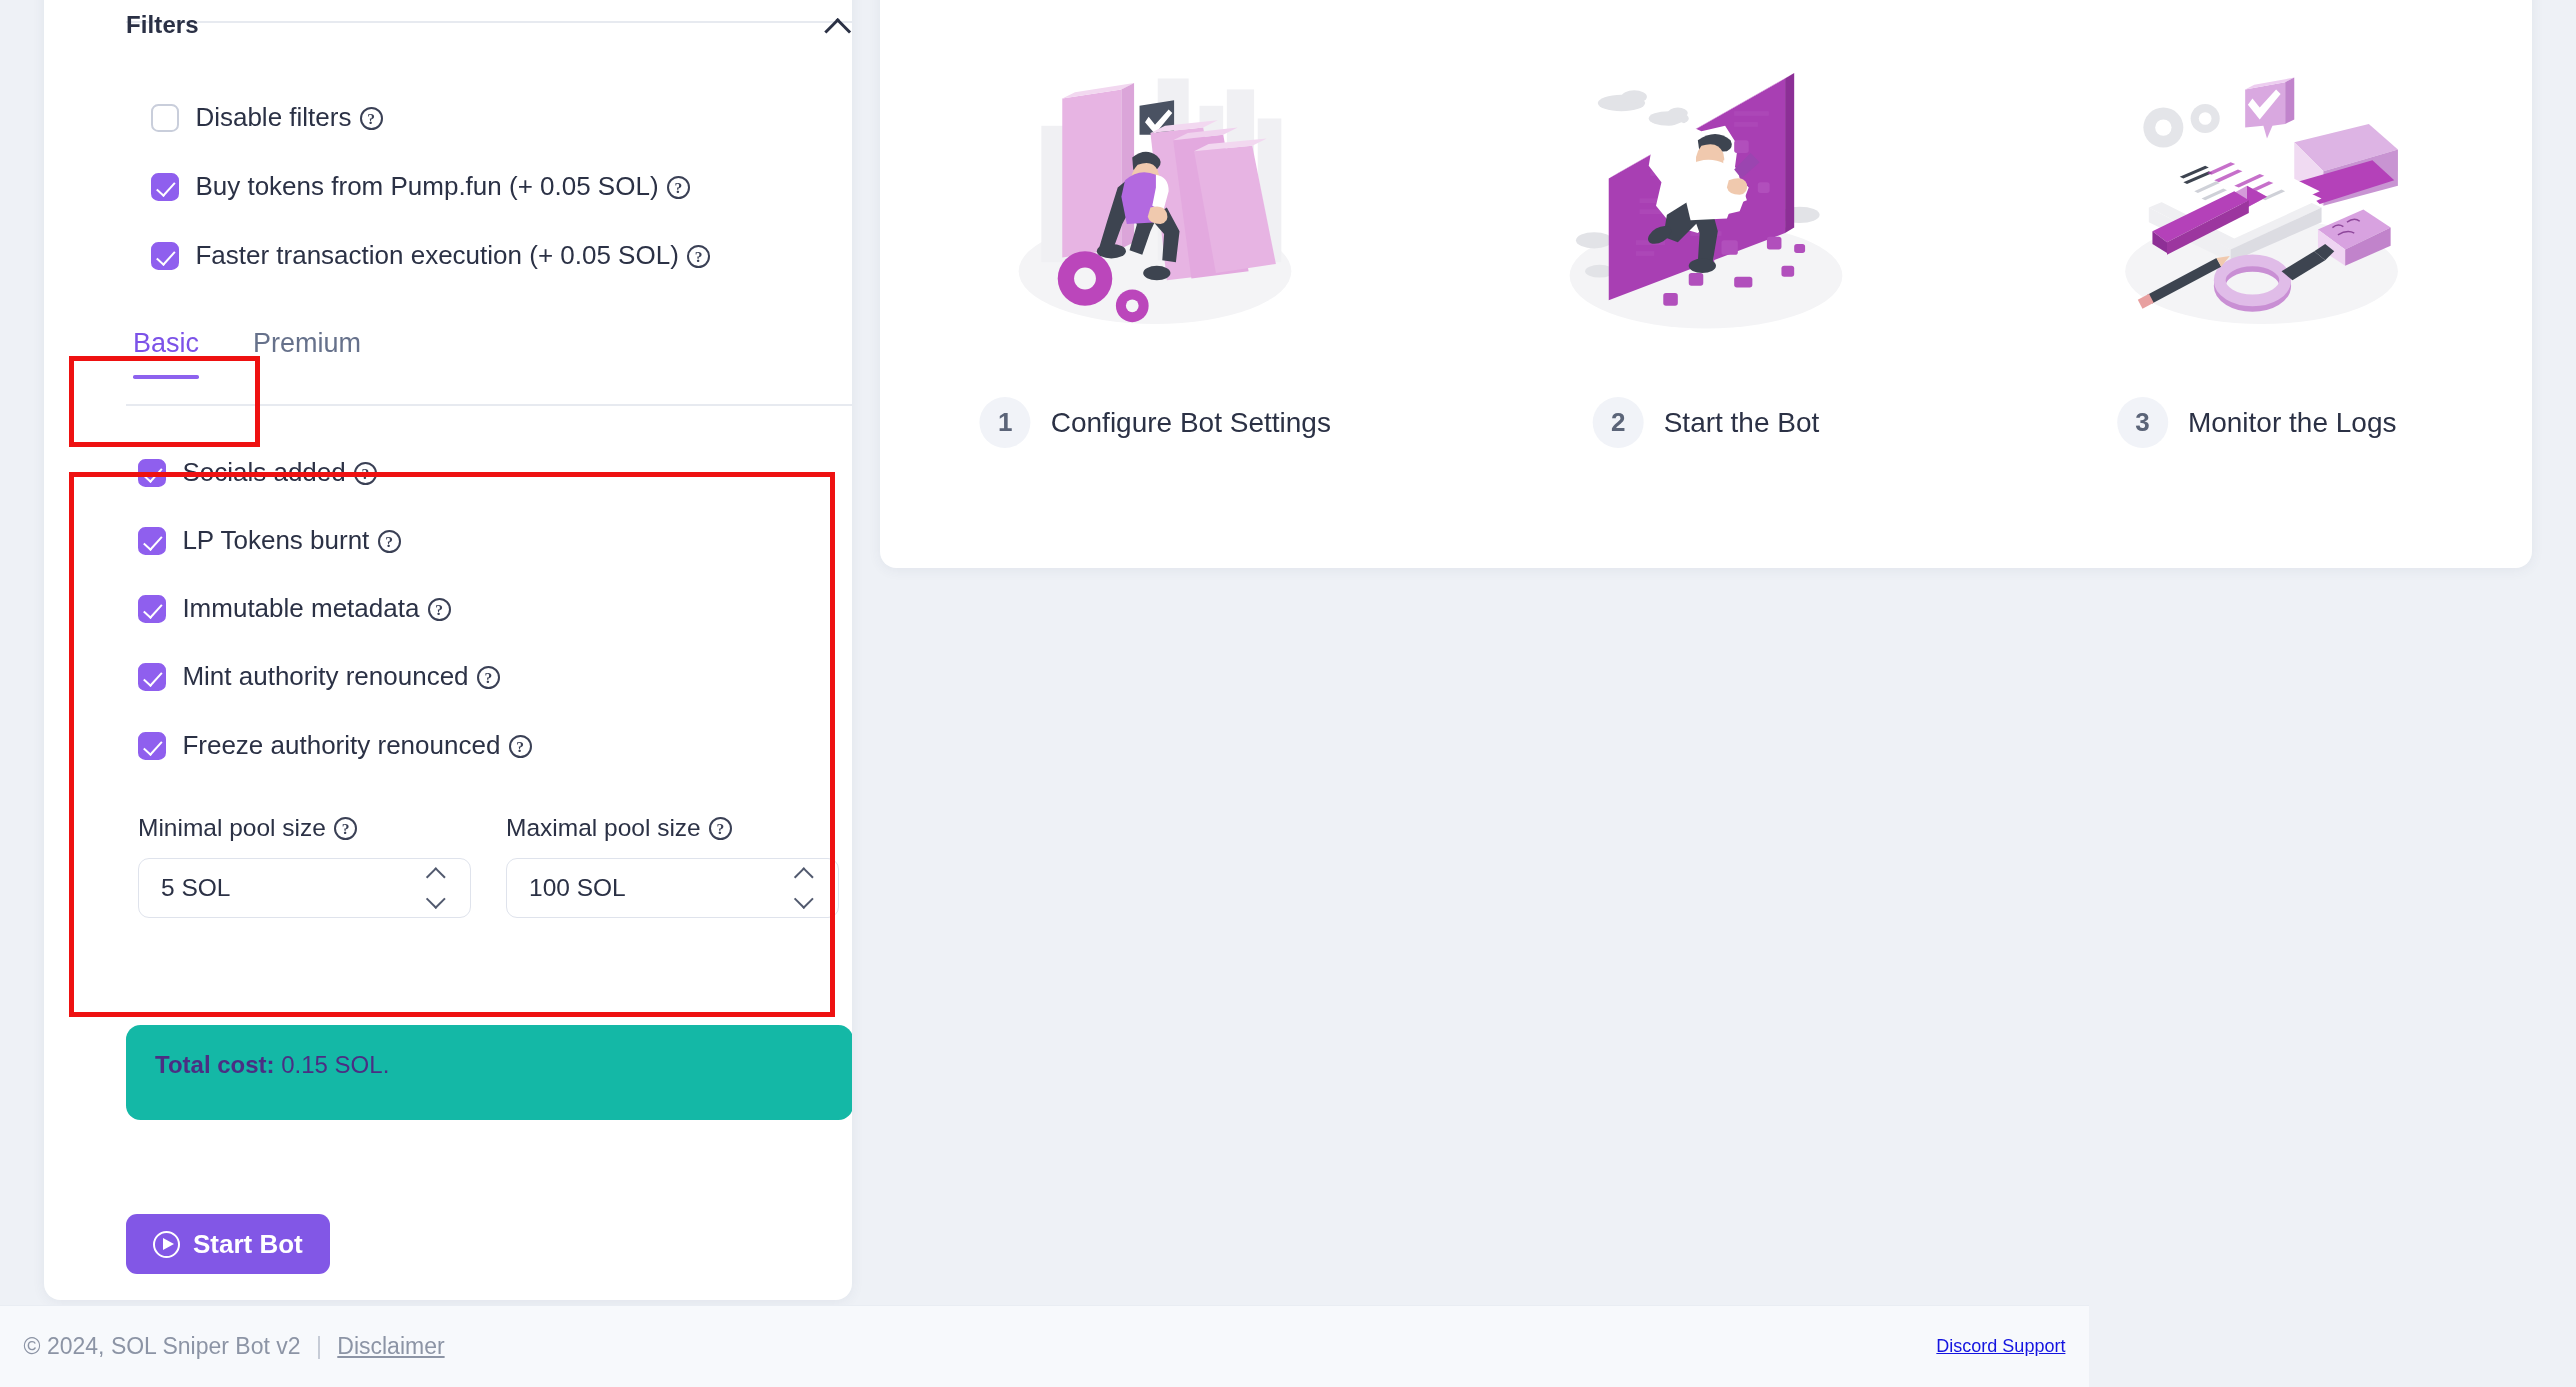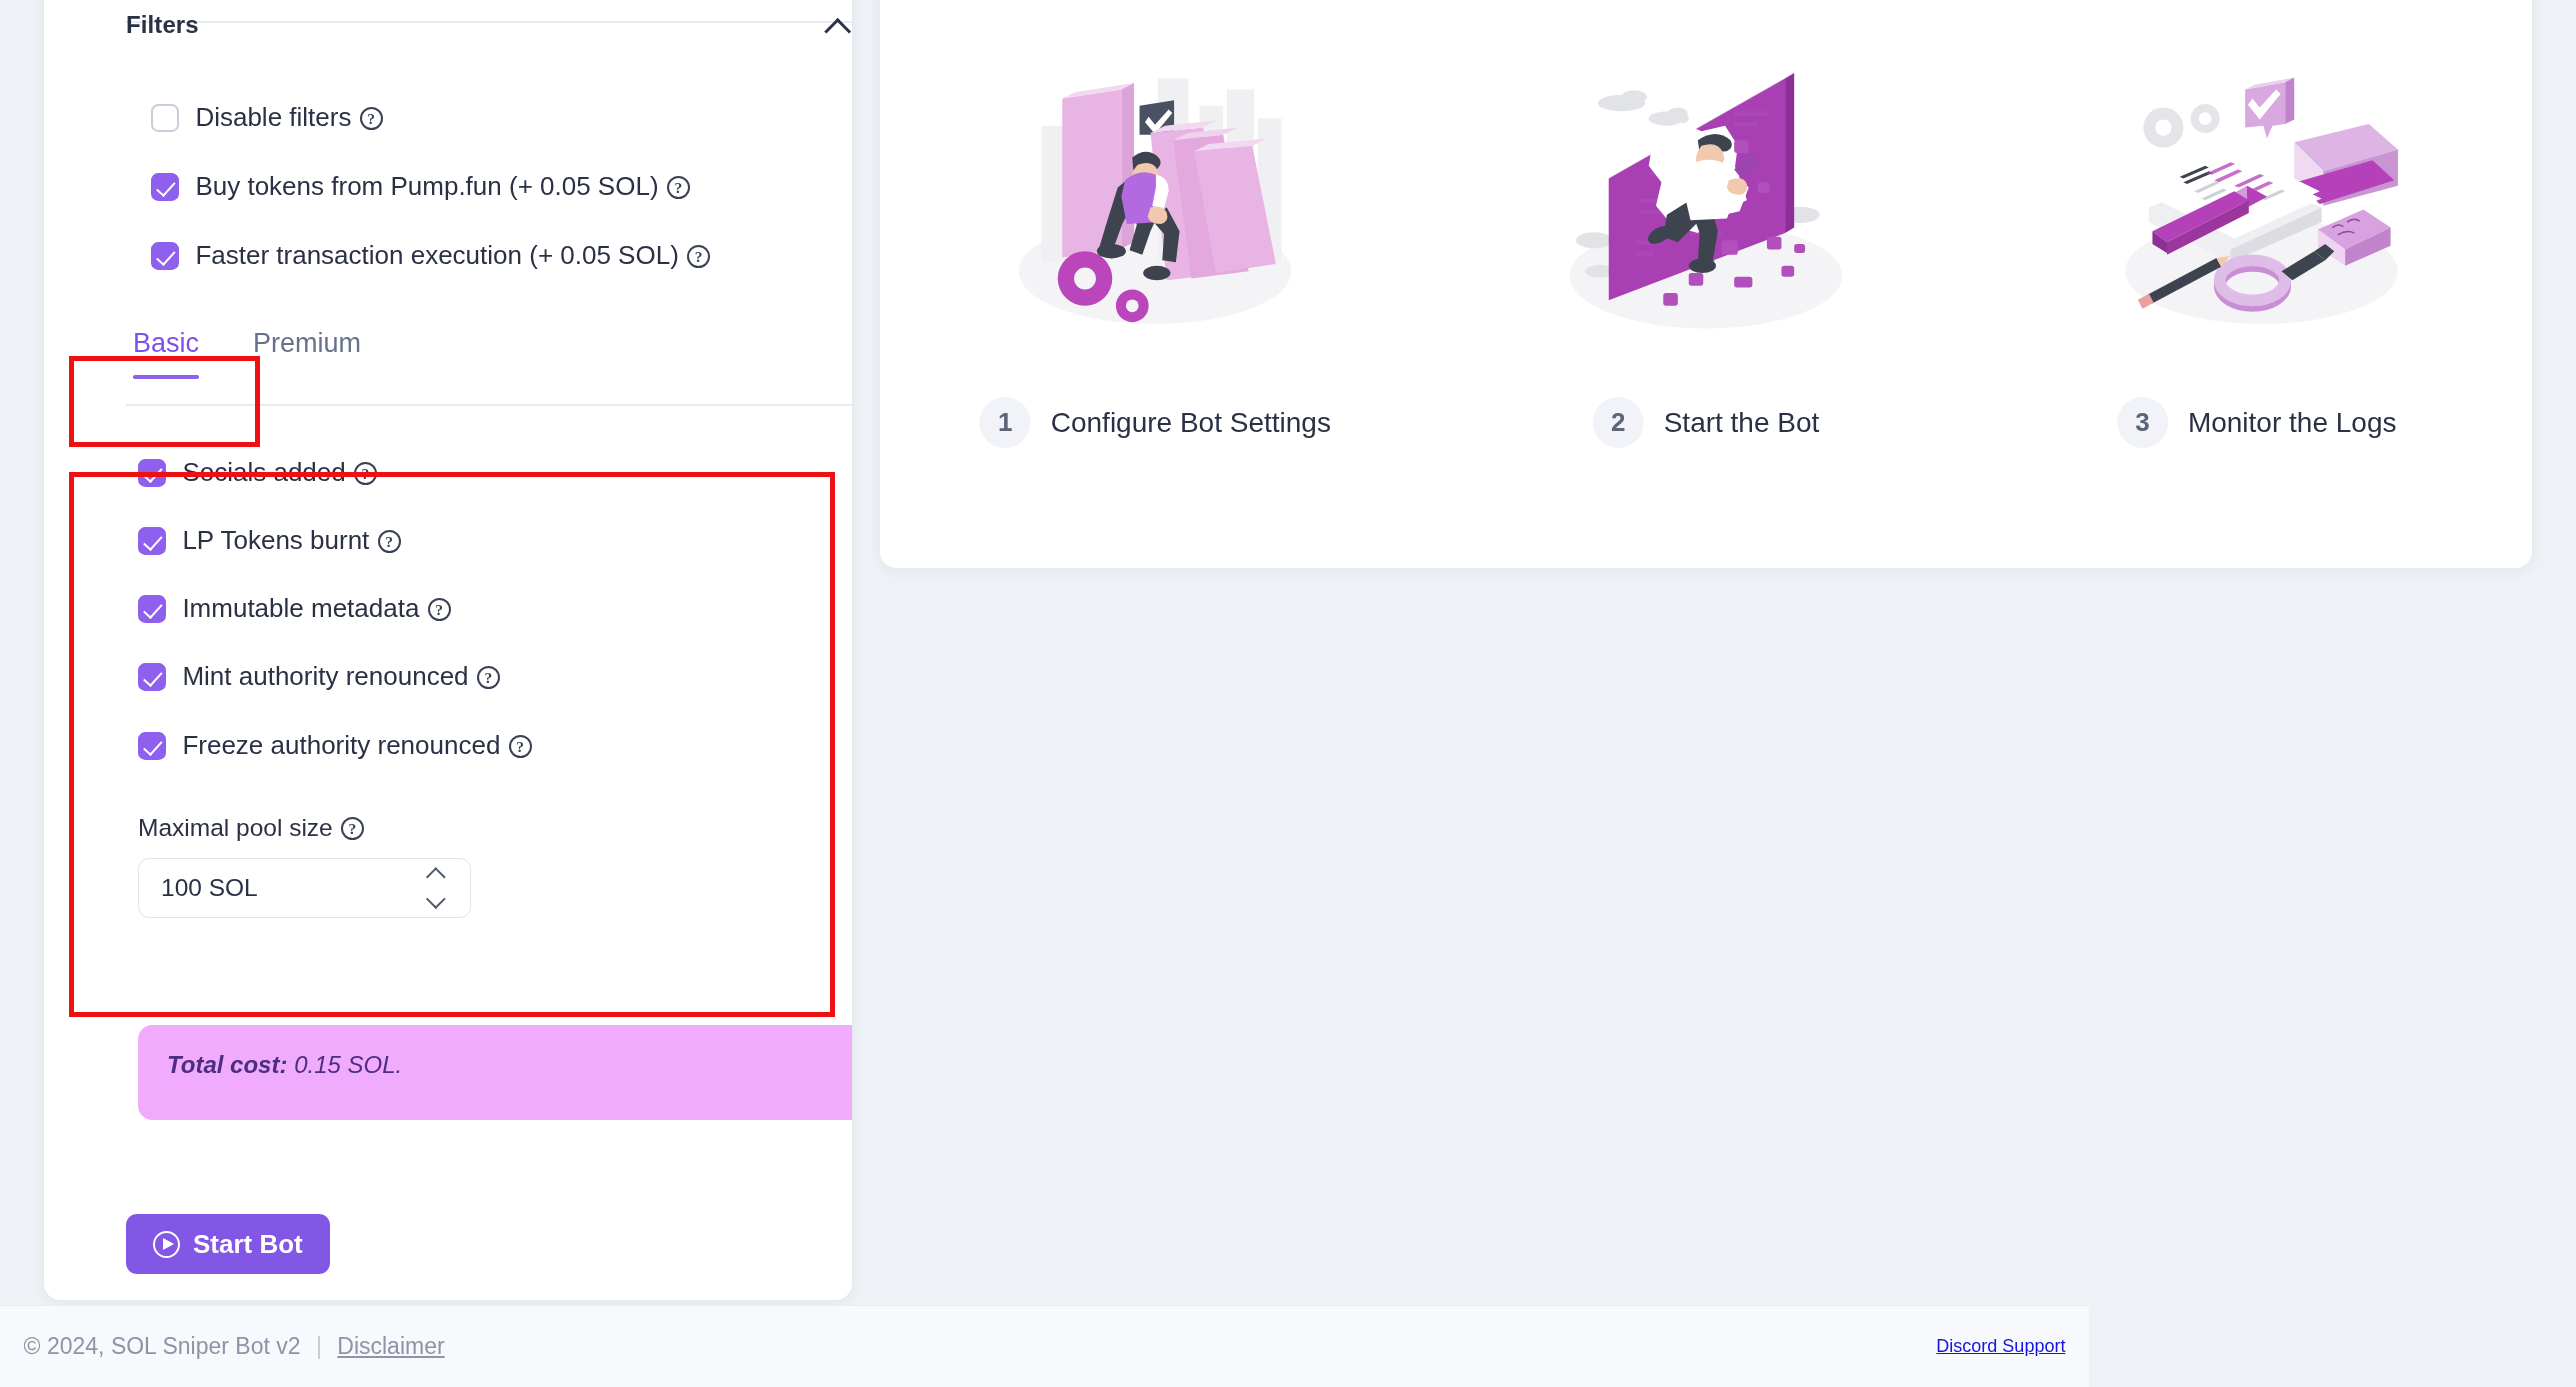--- a/index.html
+++ b/index.html
@@ -83,22 +83,22 @@
     background: #fff; display:flex; align-items:center; padding-left: 22px;
   }
   .num-val { font-size: 24.5px; color:#2b3145; }
   .spin { position:absolute; right: 20px; top: 7.3px; height: 45px; width: 23.6px; }
   .spin i { position:absolute; left: 2.7px; width: 13.6px; height: 13.6px; display:block; cursor:pointer; }
   .spin i.up   { top: 3.6px;  border-left:2.7px solid #51596e; border-top:2.7px solid #51596e; transform: rotate(45deg); }
   .spin i.down { top: 25.5px; border-right:2.7px solid #51596e; border-bottom:2.7px solid #51596e; transform: rotate(45deg); }
 
   
   .cost-box {
-    position:absolute; left: 94px; top: 1061px; width: 727px;
-    background: #f0abfc; border-radius: 14.5px; padding: 25.5px 29px; font-style: italic;
+    position:absolute; left: 82px; top: 1061px; width: 727px;
+    background: #14b8a6; border-radius: 14.5px; padding: 25.5px 29px;
   }
   .cost-line1 { font-size: 24px; color:#4b2e83; margin-bottom: 16.4px; }
   .cost-line1 b { font-weight: 700; }
   .cost-line2 { font-size: 24px; color:#4b2e83; line-height: 1.42; }
 
   .start-btn {
     position:absolute; left: 82px; top: 1250px;
     background: #8257e6; color:#fff; border:none; border-radius: 11px;
     height: 60px; padding: 0 27px; display:flex; align-items:center; gap: 13px;
     font-size: 26px; font-weight: 700; cursor: pointer;
@@ -196,20 +196,30 @@
     <div class="chk-row" style="top:697px; left:94px">
       <div class="cbox on"></div>
       <div class="chk-label"><span>Mint authority renounced</span><span class="qmark">?</span></div>
     </div>
     <div class="chk-row" style="top:766px; left:94px">
       <div class="cbox on"></div>
       <div class="chk-label"><span>Freeze authority renounced</span><span class="qmark">?</span></div>
     </div>
 
     <div class="pool-wrap">
+      <div class="pool-col">
+        <div class="pool-label"><span>Minimal pool size</span><span class="qmark">?</span></div>
+        <div class="num-field">
+          <span class="num-val">5 SOL</span>
+          <span class="spin">
+            <i class="up"></i>
+            <i class="down"></i>
+          </span>
+        </div>
+      </div>
       <div class="pool-col">
         <div class="pool-label"><span>Maximal pool size</span><span class="qmark">?</span></div>
         <div class="num-field">
           <span class="num-val">100 SOL</span>
           <span class="spin">
             <i class="up"></i>
             <i class="down"></i>
           </span>
         </div>
       </div>

